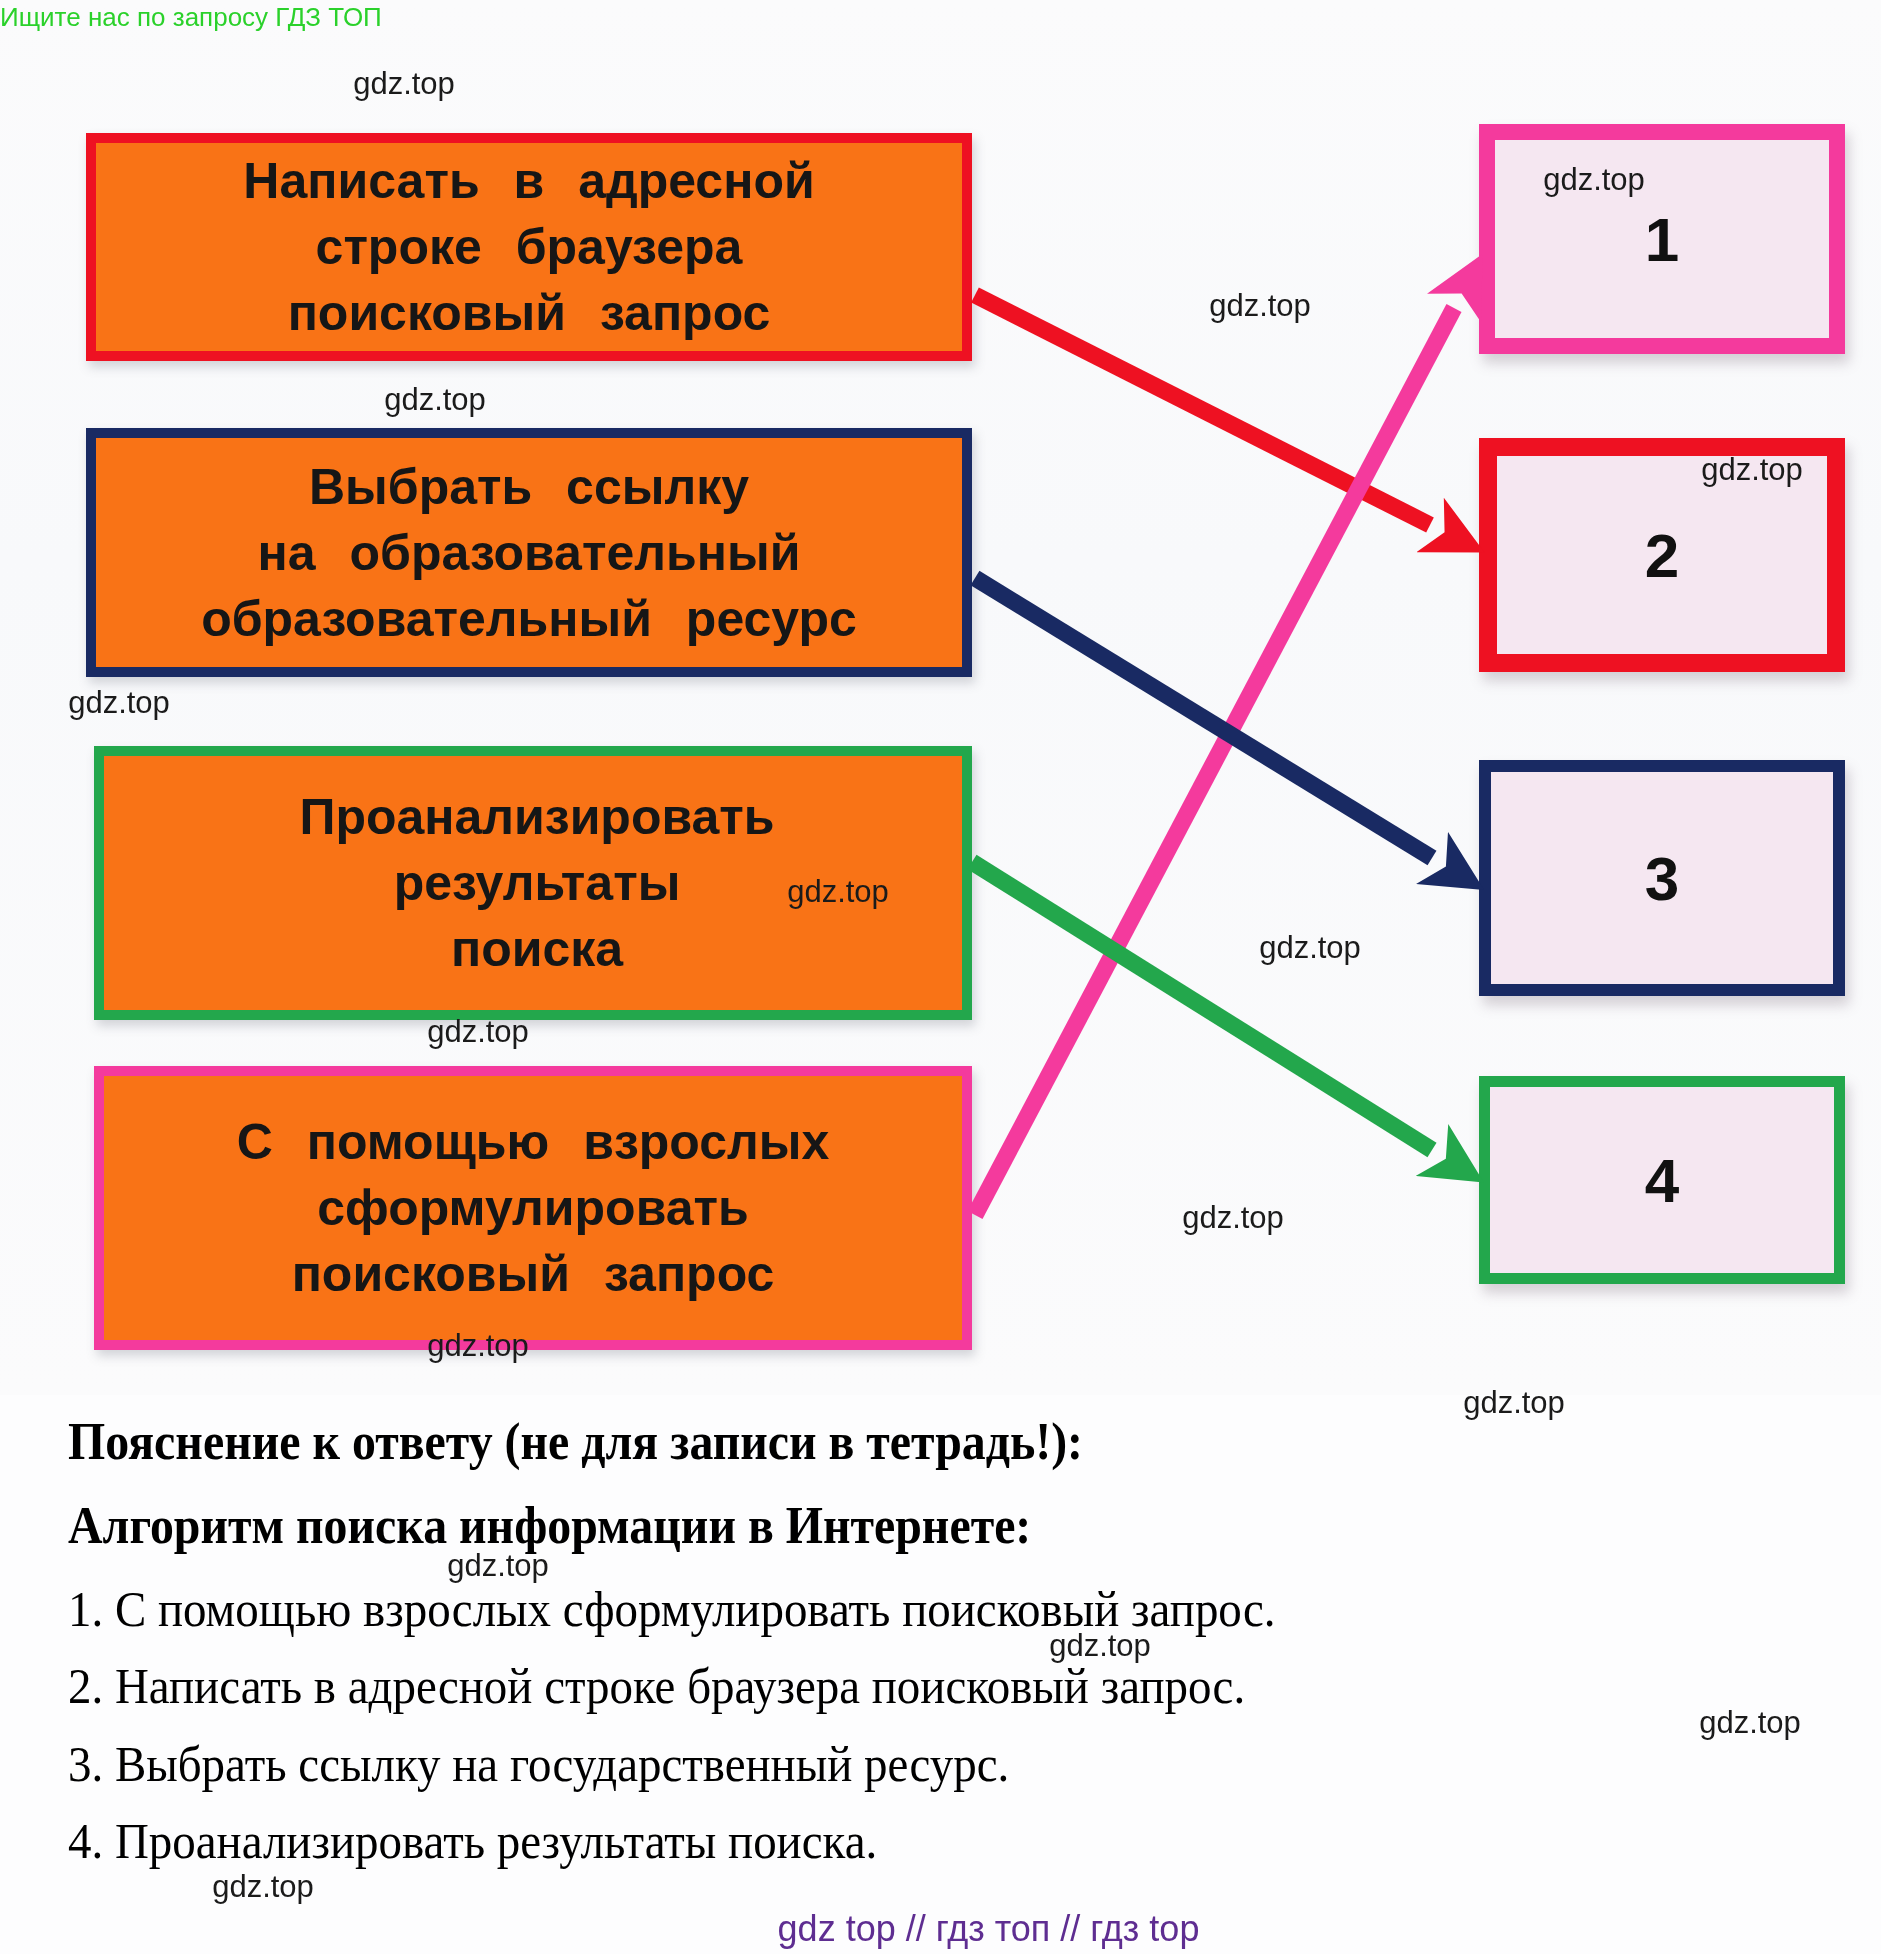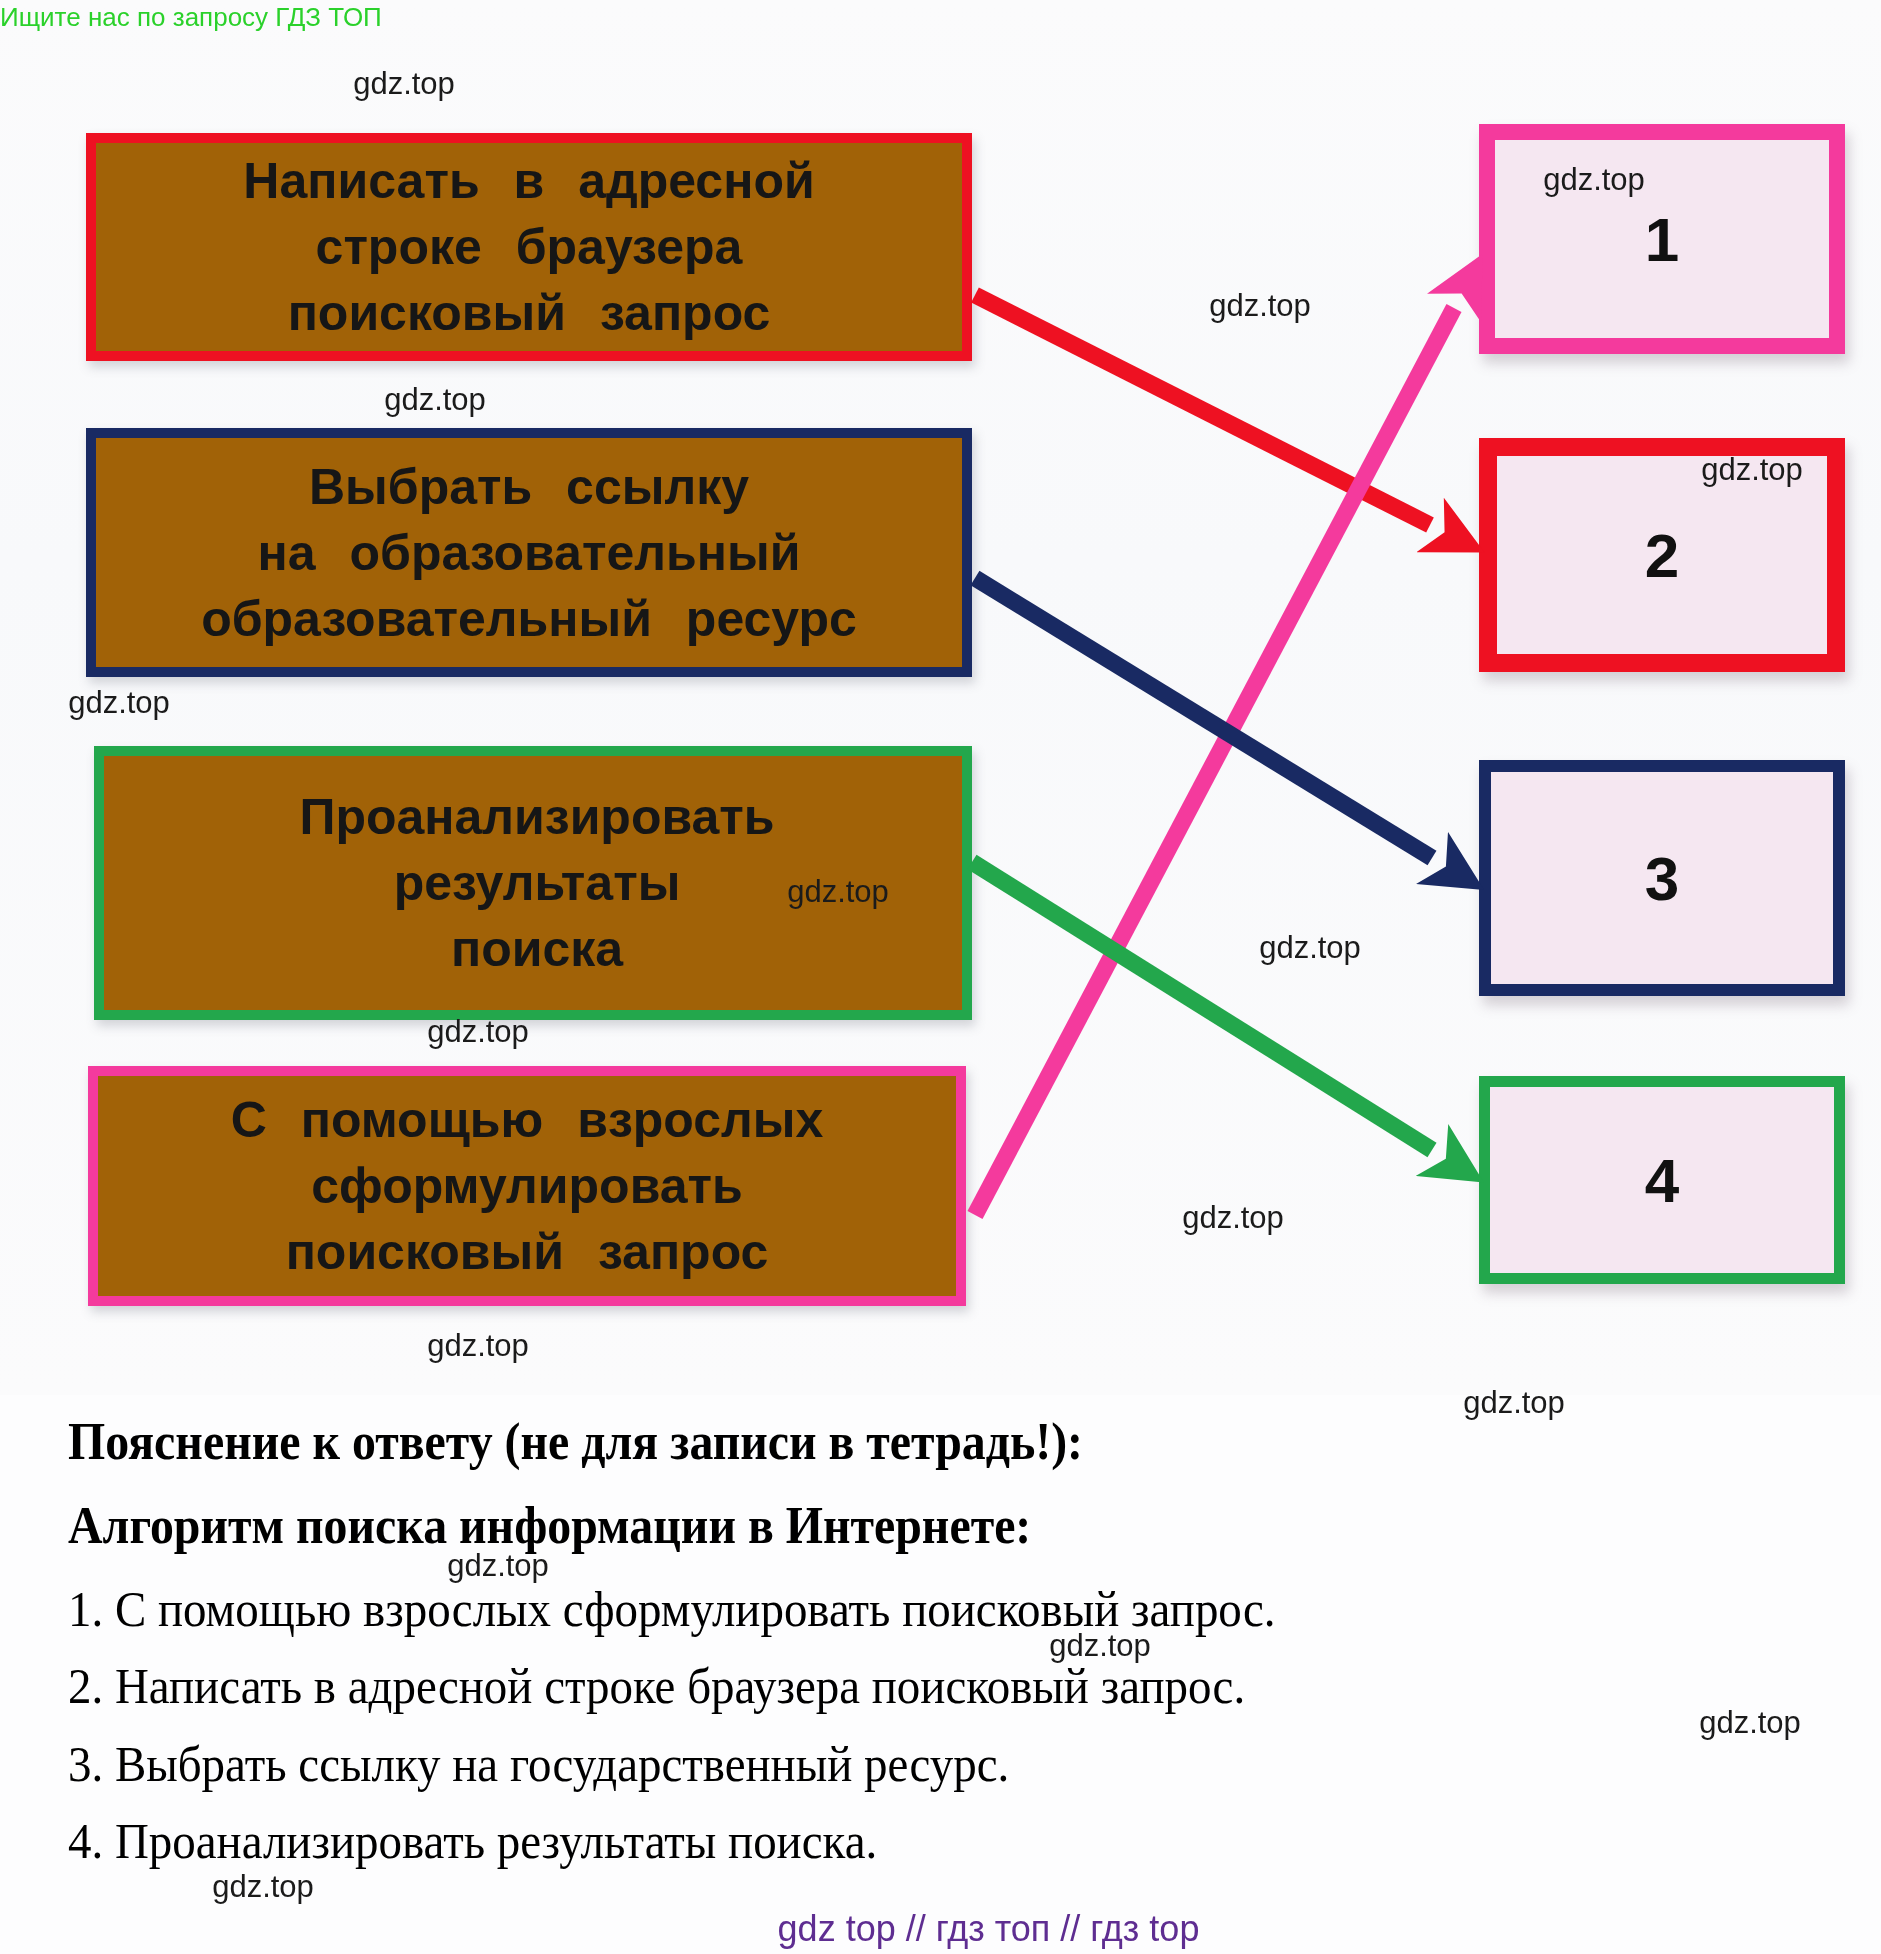--- a/index.html
+++ b/index.html
@@ -2,21 +2,21 @@
 <html><head>
 <meta charset="utf-8">
 <style>
   html,body{margin:0;padding:0;background:#ffffff;}
   #page{position:relative;width:1881px;height:1954px;background:#fdfdfe;overflow:hidden;
         font-family:"Liberation Sans", sans-serif;}
   .paper{position:absolute;left:0;top:0;width:100%;height:1395px;background:
      linear-gradient(180deg,#fbfbfc 0%,#f8f9fb 40%,#fbfbfc 100%);}
   .promo{position:absolute;left:0;top:2px;width:100%;text-align:left;
          font-size:26px;font-weight:400;}
-  .lbox{position:absolute;border:10px solid #000;background:#a16207;
+  .lbox{position:absolute;border:10px solid #000;background:#f97316;
         display:flex;flex-direction:column;justify-content:center;align-items:center;
         box-shadow:3px 6px 10px rgba(90,95,110,.25);box-sizing:border-box;z-index:1;}
   .lline{font-size:50px;font-weight:700;color:#161616;line-height:66px;
          word-spacing:.4em;white-space:nowrap;}
   .rbox{position:absolute;border:14px solid #000;background:#f5e7f1;
         display:flex;justify-content:center;align-items:center;
         box-shadow:4px 9px 12px rgba(125,110,125,.30);box-sizing:border-box;z-index:1;}
   .rnum{font-size:62px;font-weight:700;color:#111;}
   .wm{position:absolute;transform:translate(-50%,-50%);font-size:31px;color:#1b1b1b;
       white-space:nowrap;z-index:5;}
@@ -45,21 +45,21 @@
       <div class="lbox" style="left: 86px; top: 428px; width: 886px; height: 249px; border-color: rgb(25, 42, 99);">
         <div class="lline">Выбрать ссылку</div>
         <div class="lline">на образовательный</div>
         <div class="lline">образовательный ресурс</div>
       </div>
       <div class="lbox" style="left: 94px; top: 746px; width: 878px; height: 274px; border-color: rgb(35, 167, 76); padding-left: 8px;">
         <div class="lline">Проанализировать</div>
         <div class="lline">результаты</div>
         <div class="lline">поиска</div>
       </div>
-      <div class="lbox" style="left: 88px; top: 1066px; width: 878px; height: 240px; border-color: rgb(244, 58, 157); text-align: right;">
+      <div class="lbox" style="left: 94px; top: 1066px; width: 878px; height: 284px; border-color: rgb(244, 58, 157); text-align: right;">
         <div class="lline">С помощью взрослых</div>
         <div class="lline">сформулировать</div>
         <div class="lline">поисковый запрос</div>
       </div>
     </div>
   <div id="right-boxes">
       <div class="rbox" style="left: 1479px; top: 124px; width: 366px; height: 230px; border-width: 16px; border-color: rgb(244, 58, 157);">
         <span class="rnum">1</span>
       </div>
       <div class="rbox" style="left: 1479px; top: 438px; width: 366px; height: 234px; border-width: 18px; border-color: rgb(238, 17, 34);">

